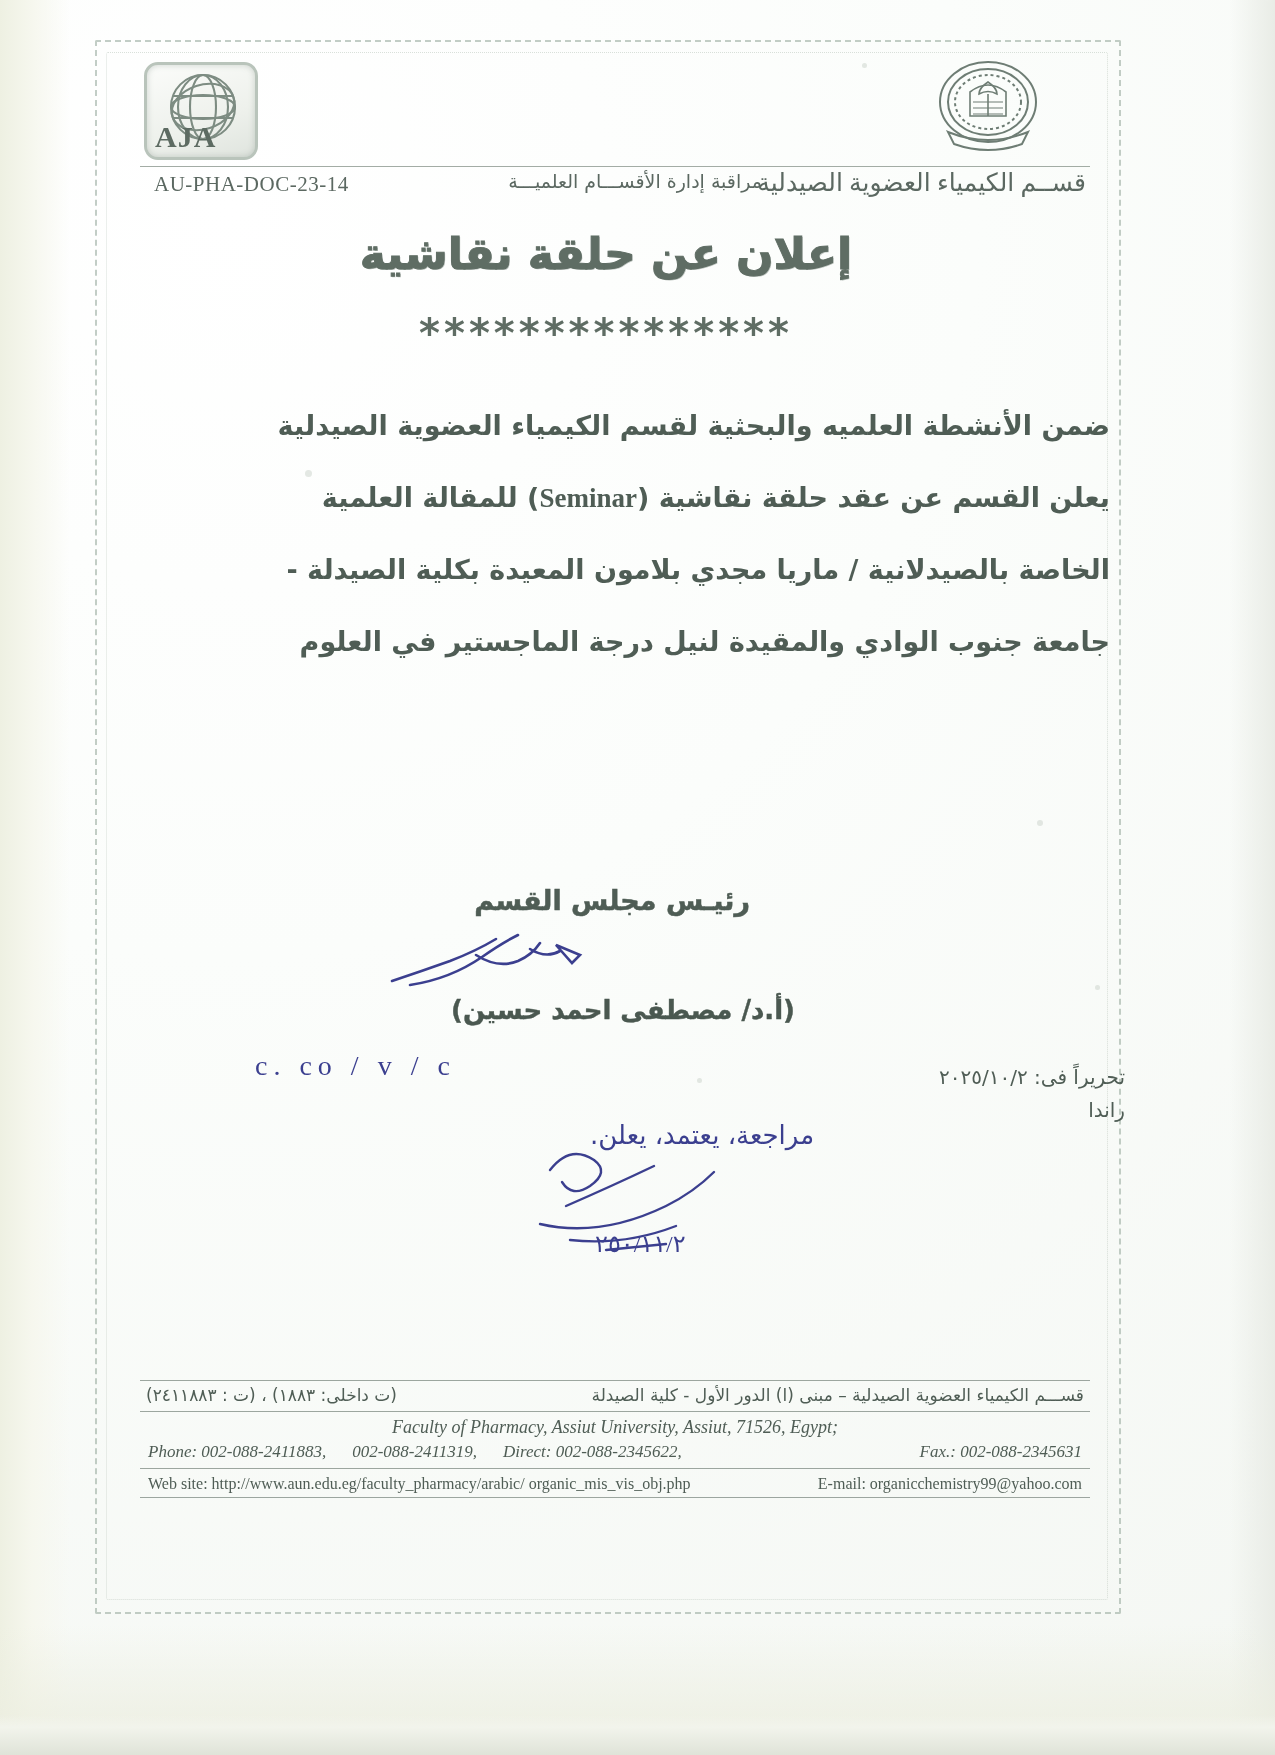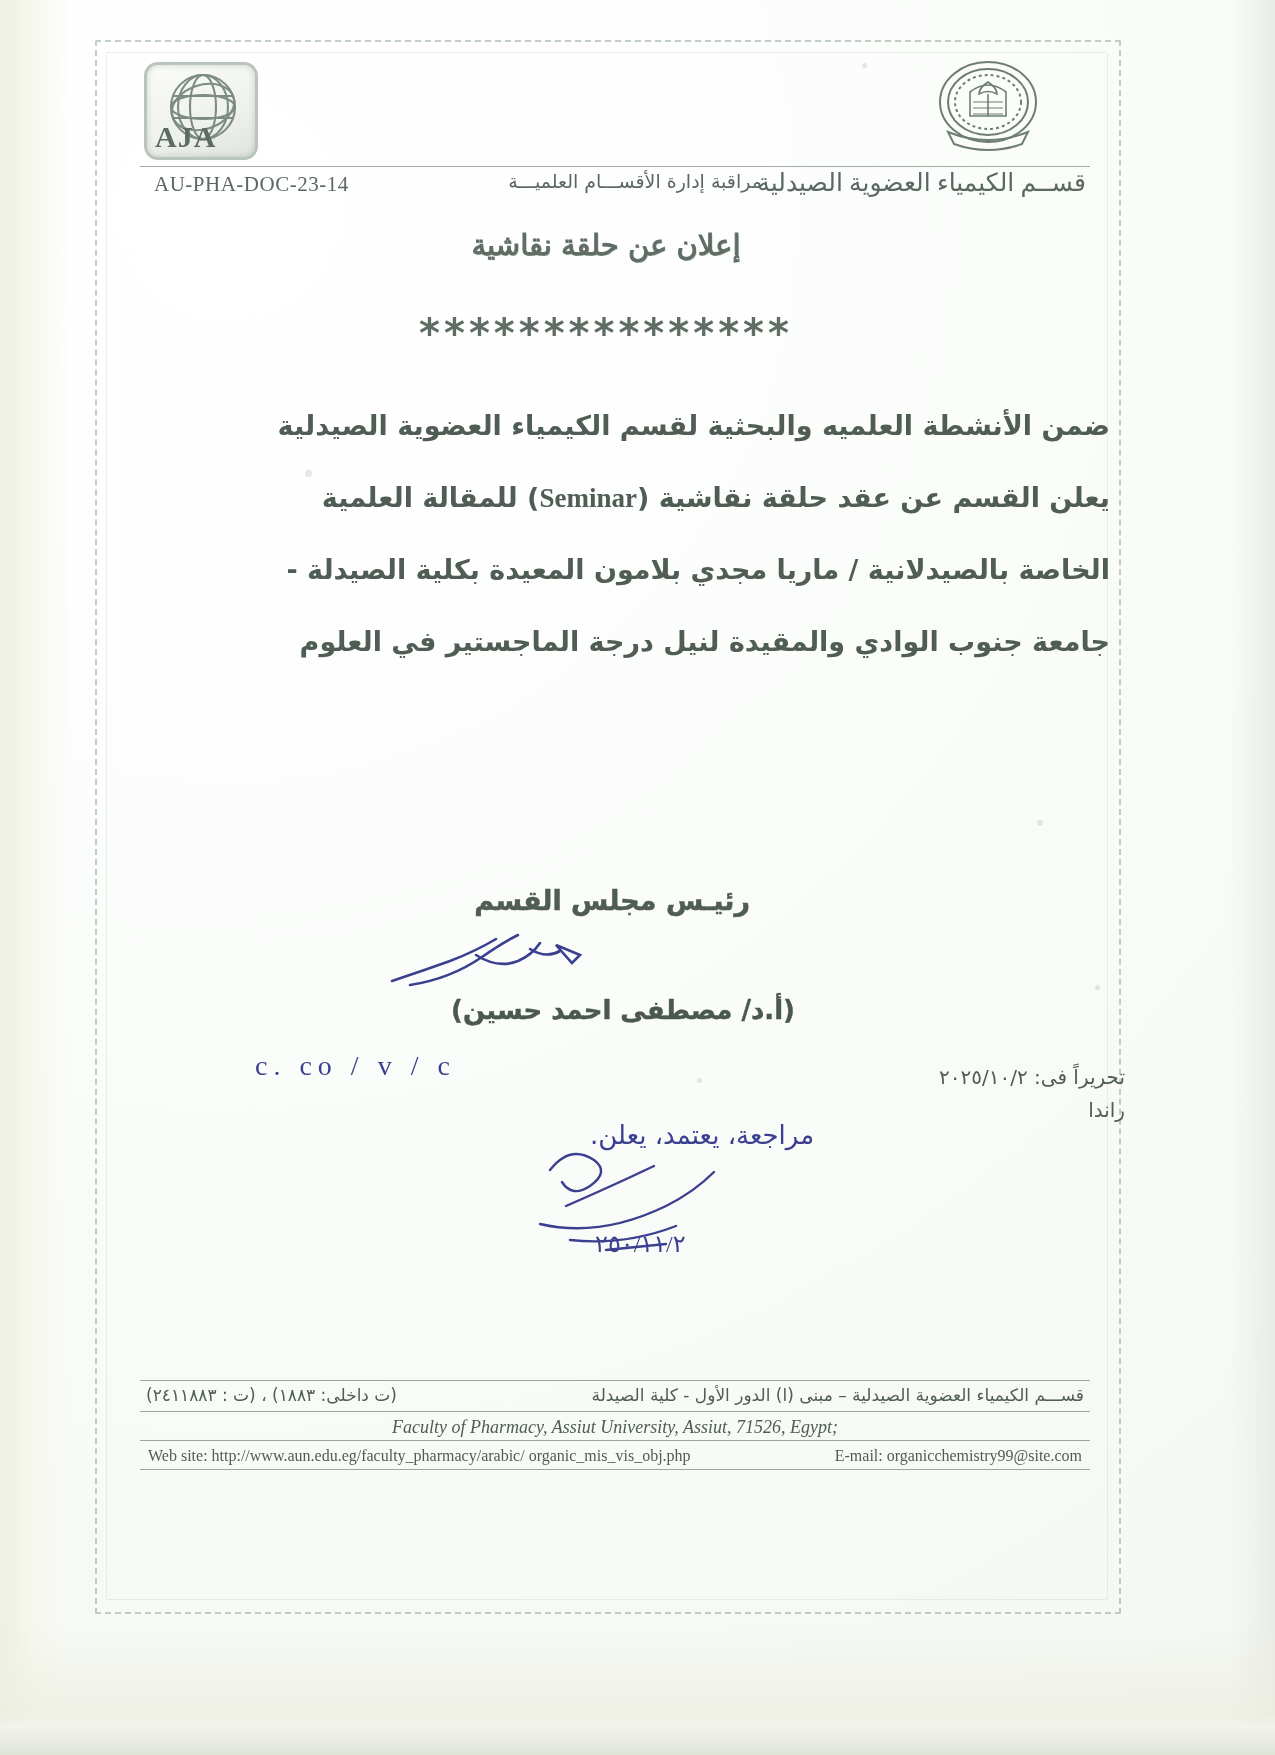--- a/index.html
+++ b/index.html
@@ -83,21 +83,21 @@
   }
   #hdr-right{
     position:absolute;right:4px;top:110px;
     direction:rtl;font-size:25px;color:#5b6861;
     font-family:Liberation Serif, serif;
   }
   
   #title{
     position:absolute;left:95px;top:228px;width:1022px;
     text-align:center;direction:rtl;
-    font-size:29px;font-weight:normal;color:#5f6d64;
+    font-size:44px;font-weight:bold;color:#5f6d64;
     letter-spacing:2px;
     -webkit-text-stroke:1px #5f6d64;
     text-shadow:1px 1px 0 rgba(110,124,115,.45);
   }
   #stars{
     position:absolute;left:95px;top:310px;width:1022px;
     text-align:center;font-size:40px;font-weight:bold;color:#5f6d64;
     letter-spacing:4px;font-family:"DejaVu Sans",sans-serif;
   }
   
@@ -289,24 +289,32 @@
 
     <div id="f-line1">
       <span id="f-dept-ar">قســـم الكيمياء العضوية الصيدلية – مبنى (ا) الدور الأول  - كلية الصيدلة</span>
       <span id="f-phones-ar">(ت داخلى: ١٨٨٣) ، (ت : ٢٤١١٨٨٣)</span>
     </div>
 
     <div class="rule"></div>
 
     <div id="f-line2">Faculty of Pharmacy, Assiut University, Assiut, 71526, Egypt;</div>
 
+    <div id="f-line3">
+      <span class="left">
+        <span>Phone: 002-088-2411883,</span>
+        <span>002-088-2411319,</span>
+        <span>Direct: 002-088-2345622,</span>
+      </span>
+      <span>Fax.: 002-088-2345631</span>
+    </div>
 
     <div class="rule"></div>
 
     <div id="f-line4">
       <span>Web site: http://www.aun.edu.eg/faculty_pharmacy/arabic/ organic_mis_vis_obj.php</span>
-      <span>E-mail: organicchemistry99@site.com</span>
+      <span>E-mail: organicchemistry99@yahoo.com</span>
     </div>
 
     <div class="rule"></div>
   </div>
 
 </div>
 
 </body></html>

